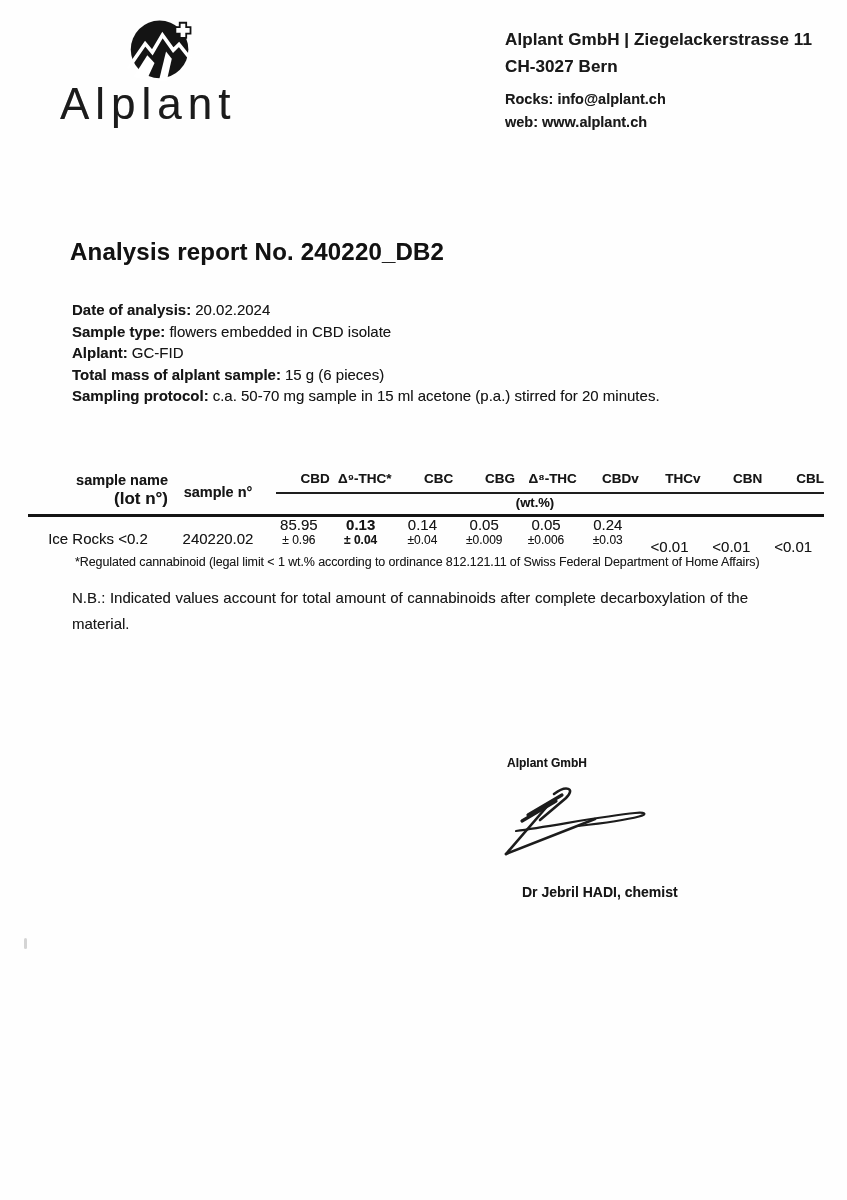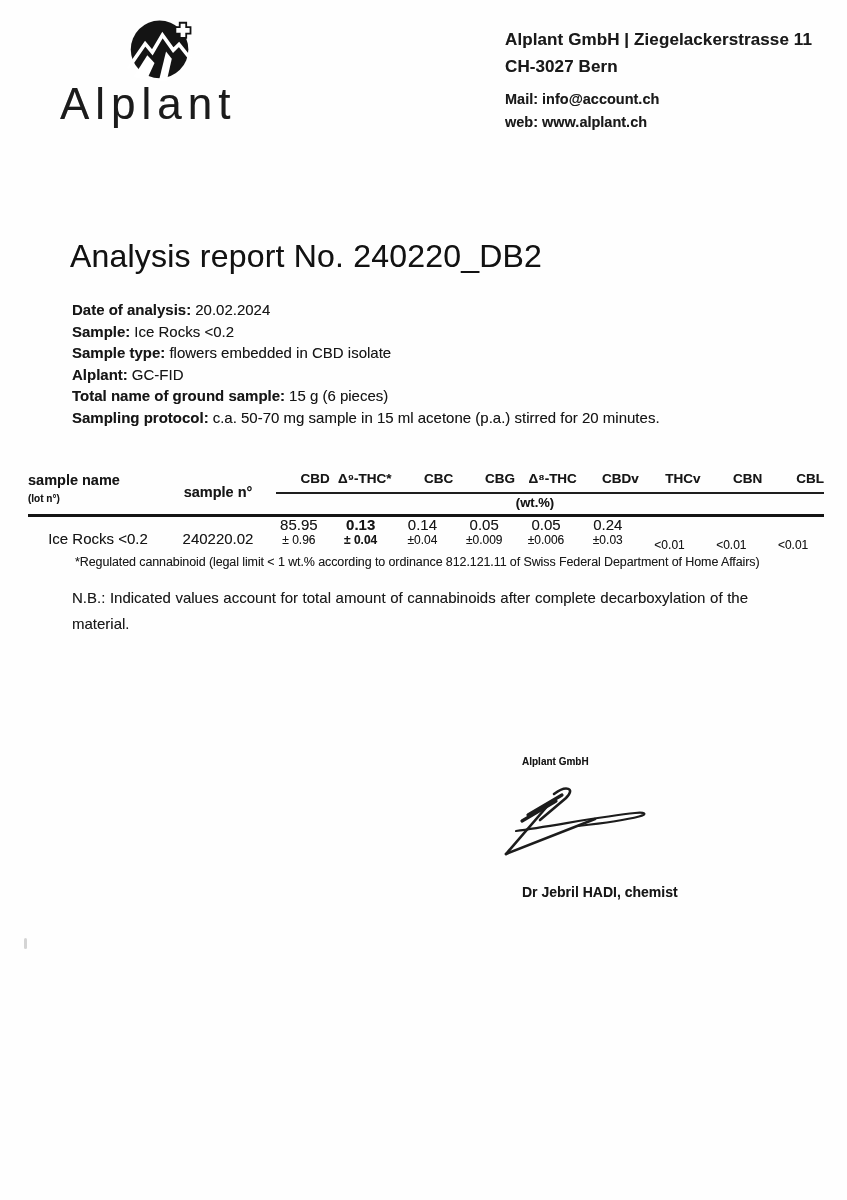--- a/index.html
+++ b/index.html
@@ -30,57 +30,57 @@
     letter-spacing: 0.1px; color: #1a1a1a;
   }
   .contact {
     position: absolute; left: 505px; top: 88px;
     font-size: 14.5px; line-height: 23px; font-weight: 700; color: #1a1a1a;
   }
 
   
   .title {
     position: absolute; left: 70px; top: 238px;
-    font-size: 32px; font-weight: 400; letter-spacing: 0.2px; color: #121212;
+    font-size: 24px; font-weight: 700; letter-spacing: 0.2px; color: #121212;
   }
 
   
   .details { position: absolute; left: 72px; top: 299px; font-size: 15px; line-height: 21.5px; }
   .detail-label { font-weight: 700; margin-right: 4px; margin-top: 32px; }
 
   
   .report-table { position: absolute; left: 28px; top: 462px; width: 796px; }
   .trow { display: grid; grid-template-columns: 140px 100px repeat(9, 1fr); }
   .thead { position: relative; height: 52px; }
-  .c-name { text-align: left; padding-top: 11px; font-weight: 700; font-size: 14.5px; line-height: 15px; }
-  .c-name .lot { font-size: 10px; margin-top: 3px; }
+  .c-name { text-align: right; padding-top: 11px; font-weight: 700; font-size: 14.5px; line-height: 15px; }
+  .c-name .lot { font-size: 17px; margin-top: 3px; }
   .c-no { text-align: center; padding-top: 22px; font-weight: 700; font-size: 14.5px; }
   .analyte { text-align: right; padding-top: 9px; font-weight: 700; font-size: 13.5px; }
   .rule-thin { position: absolute; left: 248px; top: 30px; width: 548px; height: 2px; background: #1e1e1e; }
   .wt-label { position: absolute; left: 447px; top: 33px; width: 120px; text-align: center; font-weight: 700; font-size: 13px; }
   .tdata { border-top: 3px solid #141414; height: 44px; }
   .cell-sample { text-align: center; padding-top: 13px; font-size: 15px; }
   .val-cell { text-align: center; }
   .val-cell .v { font-size: 15px; line-height: 16px; }
   .val-cell .pm { font-size: 12px; line-height: 15px; }
   .val-cell.bold .v, .val-cell.bold .pm { font-weight: 700; }
-  .lt-cell { text-align: center; padding-top: 21px; font-size: 12px; }
+  .lt-cell { text-align: center; padding-top: 21px; font-size: 15px; }
   .footnote {
     position: absolute; left: 75px; top: 555px;
     font-size: 12.5px; letter-spacing: -0.1px; color: #1b1b1b;
   }
 
   
   .nb {
     position: absolute; left: 72px; top: 585px; width: 676px;
     font-size: 15px; line-height: 26px; text-align: justify; color: #1a1a1a;
   }
 
   
-  .sig-company { position: absolute; left: 522px; top: 756px; font-weight: 700; font-size: 10px; }
+  .sig-company { position: absolute; left: 507px; top: 756px; font-weight: 700; font-size: 12px; }
   .sig-scribble { position: absolute; left: 498px; top: 783px; width: 162px; height: 88px; }
   .sig-name { position: absolute; left: 522px; top: 884px; font-weight: 700; font-size: 14px; }
 
   
   .scan-mark { position: absolute; left: 24px; top: 938px; width: 3px; height: 11px; background: #c9c9c9; border-radius: 2px; opacity: 0.8; }
 </style>
 </head>
 <body>
 
 <div class="page">
@@ -92,32 +92,31 @@
     <path d="M47,89 L57,48 L65,58 L58,89 Z" fill="#ffffff"></path>
     <path d="M76,8 h9 v6 h6 v9 h-6 v6 h-9 v-6 h-6 v-9 h6 z" fill="#ffffff" stroke="#141414" stroke-width="2.5"></path>
   </svg>
   <div class="logo-word">Alplant</div>
 
   <div class="addr">
     <div>Alplant GmbH | Ziegelackerstrasse 11</div>
     <div>CH-3027 Bern</div>
   </div>
   <div class="contact">
-    <div>Mail: info@account.ch</div>
+    <div>Rocks: info@alplant.ch</div>
     <div>web: www.alplant.ch</div>
   </div>
 
   <div class="title">Analysis report No. 240220_DB2</div>
 
   <div class="details">
     <div><span class="detail-label">Date of analysis:</span><span>20.02.2024</span></div>
-    <div><span class="detail-label">Sample:</span><span>Ice Rocks &lt;0.2</span></div>
     <div><span class="detail-label">Sample type:</span><span>flowers embedded in CBD isolate</span></div>
     <div><span class="detail-label">Alplant:</span><span>GC-FID</span></div>
-    <div><span class="detail-label">Total name of ground sample:</span><span>15 g (6 pieces)</span></div>
+    <div><span class="detail-label">Total mass of alplant sample:</span><span>15 g (6 pieces)</span></div>
     <div><span class="detail-label">Sampling protocol:</span><span>c.a. 50-70 mg sample in 15 ml acetone (p.a.) stirred for 20 minutes.</span></div>
   </div>
 
   <div class="report-table">
     <div class="trow thead">
       <div class="c-name">
         <div>sample name</div>
         <div class="lot">(lot n°)</div>
       </div>
       <div class="c-no">sample n°</div>

